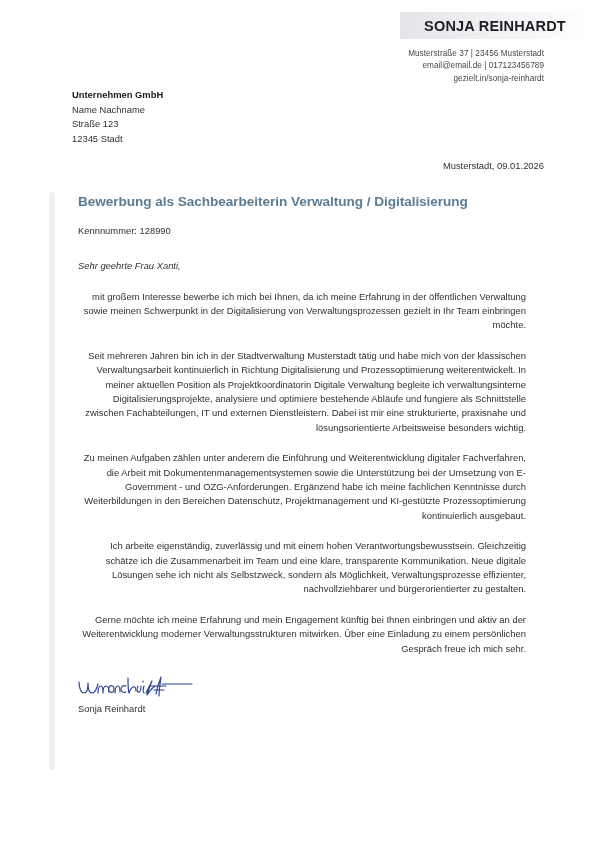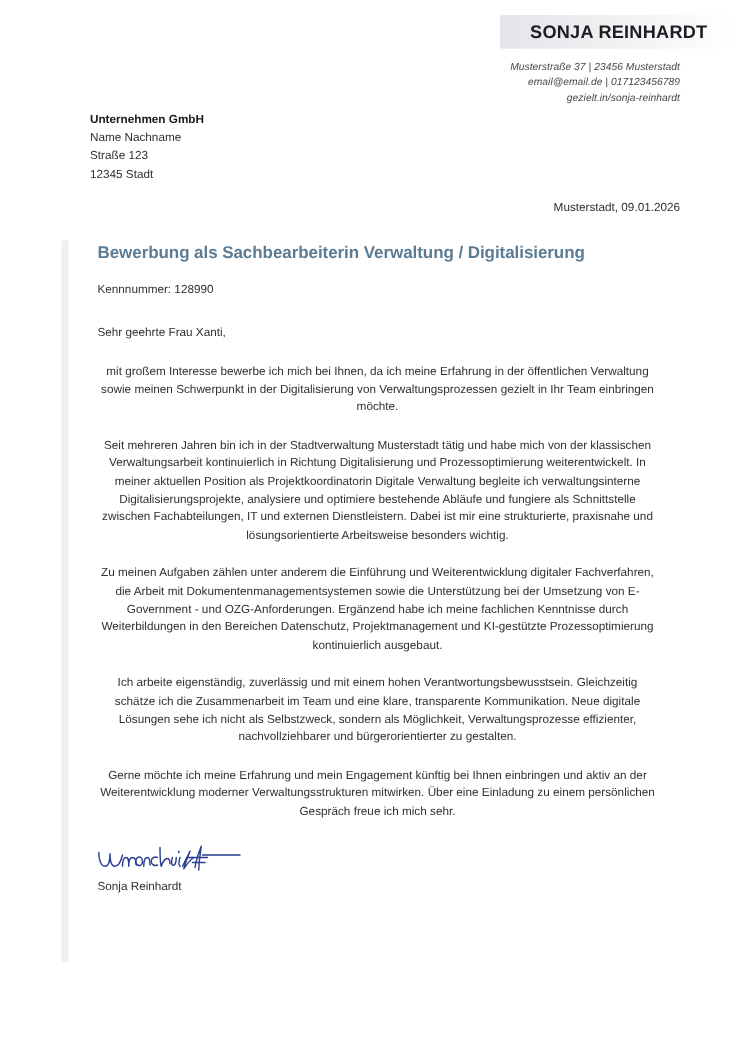--- a/index.html
+++ b/index.html
@@ -49,21 +49,20 @@
   .contact-block {
     position: absolute;
     right: 56px;
     top: 48px;
     width: 330px;
     text-align: right;
     font-size: 8.2px;
     line-height: 12.4px;
     color: #44474b;
     letter-spacing: 0.05px;
-    font-style: italic;
   }
   .contact-line { display: block; white-space: nowrap; }
 
   
   .recipient {
     position: absolute;
     left: 72px;
     top: 88px;
     font-size: 9.4px;
     line-height: 14.6px;
@@ -116,28 +115,29 @@
     line-height: 14px;
     color: #2e3033;
     margin: 0 0 21px 0;
   }
 
   .salutation {
     font-size: 9.4px;
     line-height: 14px;
     color: #2e3033;
     margin: 0 0 17px 0;
+    font-style: italic;
   }
 
   .para {
     font-size: 9.4px;
     line-height: 14.4px;
     color: #2e3033;
     margin: 0 0 16px 0;
-    text-align: center;
+    text-align: right;
     letter-spacing: 0.01px;
   }
 
   .closing {
     font-size: 9.4px;
     line-height: 14px;
     color: #2e3033;
     margin: 18px 0 0 0;
   }
 

